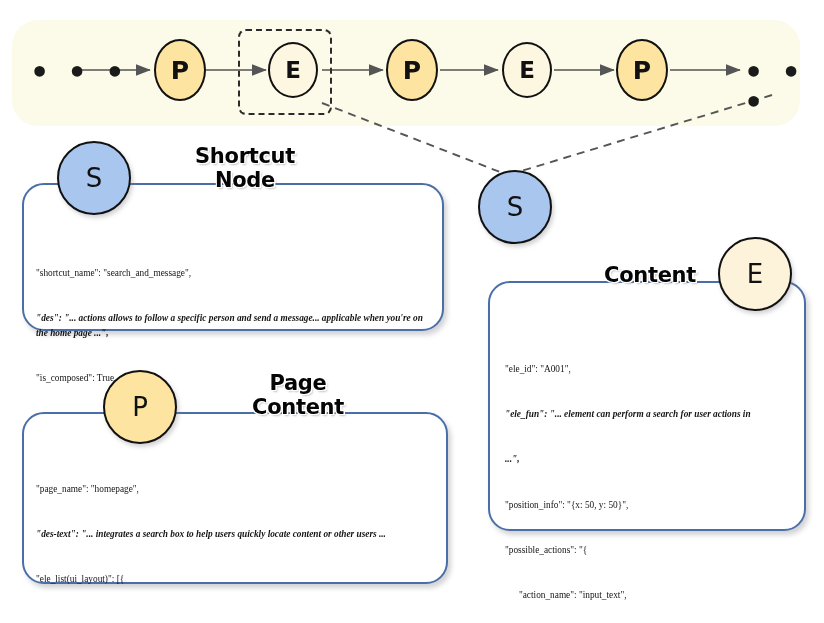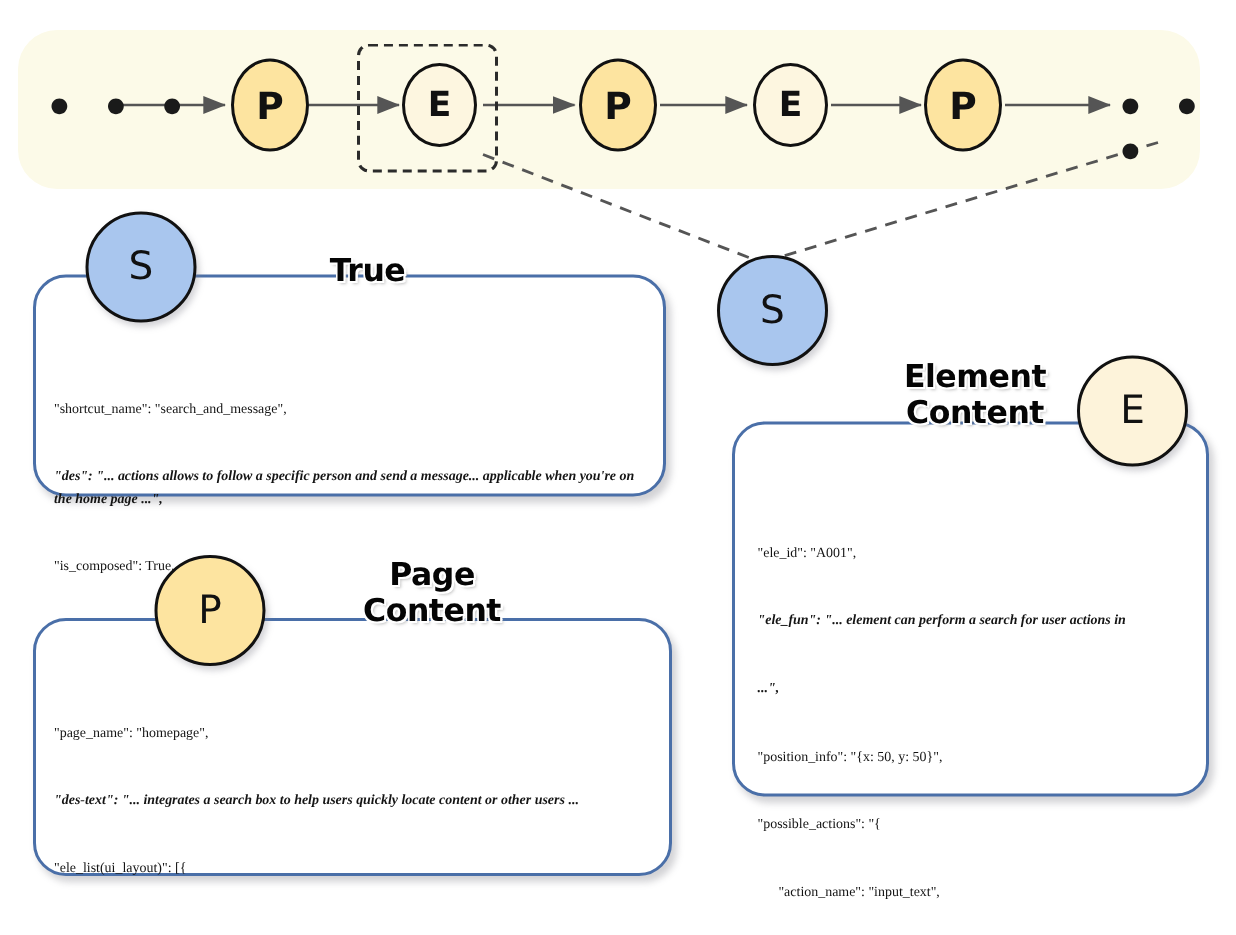--- a/index.html
+++ b/index.html
@@ -160,60 +160,60 @@
 
 <div class="node node-p" style="left:154px; top:39px;">P</div>
 <div class="node node-e" style="left:268px; top:42px;">E</div>
 <div class="node node-p" style="left:386px; top:39px;">P</div>
 <div class="node node-e" style="left:502px; top:42px;">E</div>
 <div class="node node-p" style="left:616px; top:39px;">P</div>
 
 <div class="card" style="left:22px; top:183px; width:422px; height:148px;"></div>
 
 <div class="card-title" style="left:140px; top:145px; width:210px;">
-  <br>
-  <span>True</span>
+  <span>Shortcut</span><br>
+  <span>Node</span>
 </div>
 
 <div class="badge badge-s" style="left:57px; top:141px; width:74px; height:74px;">S</div>
 
 <div class="card-body" style="left:36px; top:236px; width:396px;">
   <div class="k">"shortcut_name": "search_and_message",</div>
   <div class="em">"des": "... actions allows to follow a specific person and send a message... applicable when you're on the home page ...",</div>
   <div class="k">"is_composed": True,</div>
   <div class="k">"order": ["A001","A002","A003","A004","A005","A006"],</div>
   <div class="k">...</div>
 </div>
 
 <div class="badge badge-s" style="left:478px; top:170px; width:74px; height:74px;">S</div>
 
 <div class="card" style="left:22px; top:412px; width:426px; height:172px;"></div>
 
-<div class="card-title" style="left:178px; top:372px; width:220px;">
+<div class="card-title" style="left:188px; top:372px; width:220px;">
   <span>Page</span><br>
   <span>Content</span>
 </div>
 
 <div class="badge badge-p" style="left:103px; top:370px; width:74px; height:74px;">P</div>
 
 <div class="card-body" style="left:36px; top:452px; width:402px;">
   <div class="k">"page_name": "homepage",</div>
   <div class="em">"des-text": "... integrates a search box to help users quickly locate content or other users ...</div>
   <div class="k">"ele_list(ui_layout)": [{</div>
   
   
   
   
   
 </div>
 
 <div class="card" style="left:488px; top:281px; width:318px; height:250px;"></div>
 
 <div class="card-title" style="left:580px; top:240px; width:140px;">
-  <span>Element</span><br>
+  <br>
   <span>Content</span>
 </div>
 
 <div class="badge badge-e" style="left:718px; top:237px; width:74px; height:74px;">E</div>
 
 <div class="card-body" style="left:505px; top:332px; width:294px;">
   <div class="k">"ele_id": "A001",</div>
   <div class="em">"ele_fun": "... element can perform a search for user actions in</div>
   <div class="em">...",</div>
   <div class="k">"position_info": "{x: 50, y: 50}",</div>

